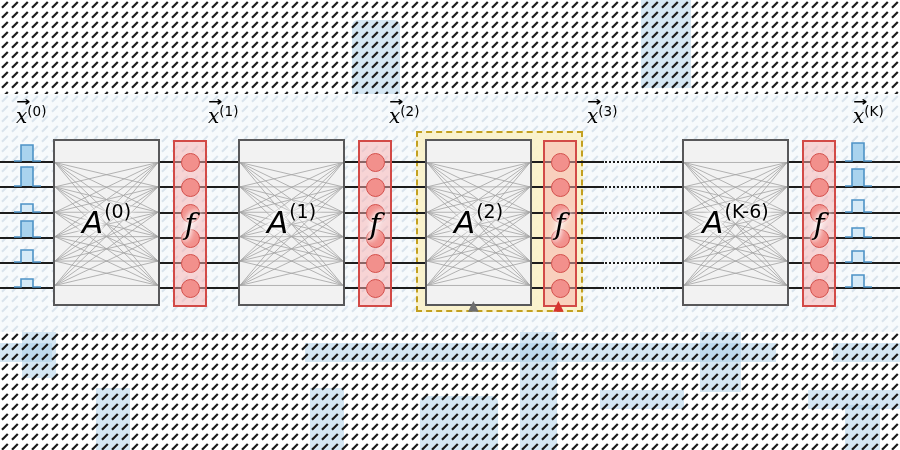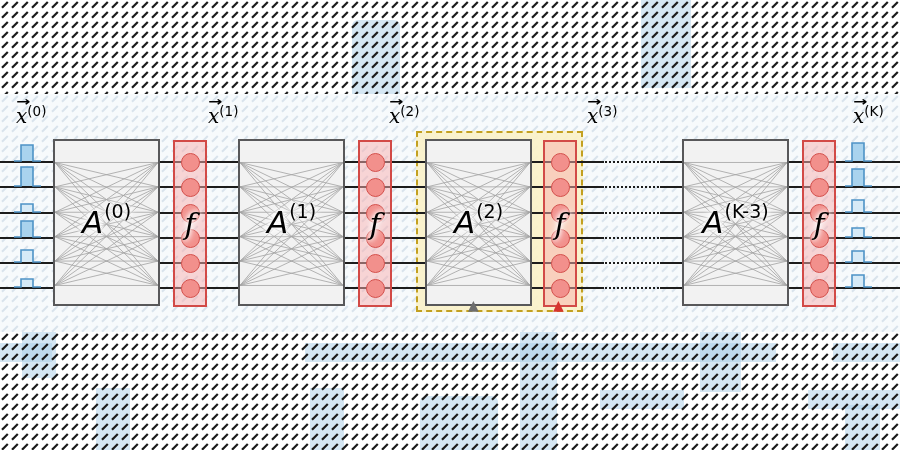--- a/index.html
+++ b/index.html
@@ -287,21 +287,21 @@
         <line x1="0" y1="123" x2="107" y2="148"></line>
         <line x1="0" y1="148" x2="107" y2="22"></line>
         <line x1="0" y1="148" x2="107" y2="47"></line>
         <line x1="0" y1="148" x2="107" y2="73"></line>
         <line x1="0" y1="148" x2="107" y2="98"></line>
         <line x1="0" y1="148" x2="107" y2="123"></line>
         <line x1="0" y1="148" x2="107" y2="148"></line>
       </svg>
     <div class="alabel">
         <span class="al-base">A</span>
-        <sup class="al-sup">(K-3)</sup>
+        <sup class="al-sup">(K-6)</sup>
       </div>
   </div>
 
   <div class="fblock" style="left:173px">
     <div class="fcircle" style="top: 10.5px;"></div>
       <div class="fcircle" style="top: 35.5px;"></div>
       <div class="fcircle" style="top: 61.5px;"></div>
       <div class="fcircle" style="top: 86.5px;"></div>
       <div class="fcircle" style="top: 111.5px;"></div>
       <div class="fcircle" style="top: 136.5px;"></div>

